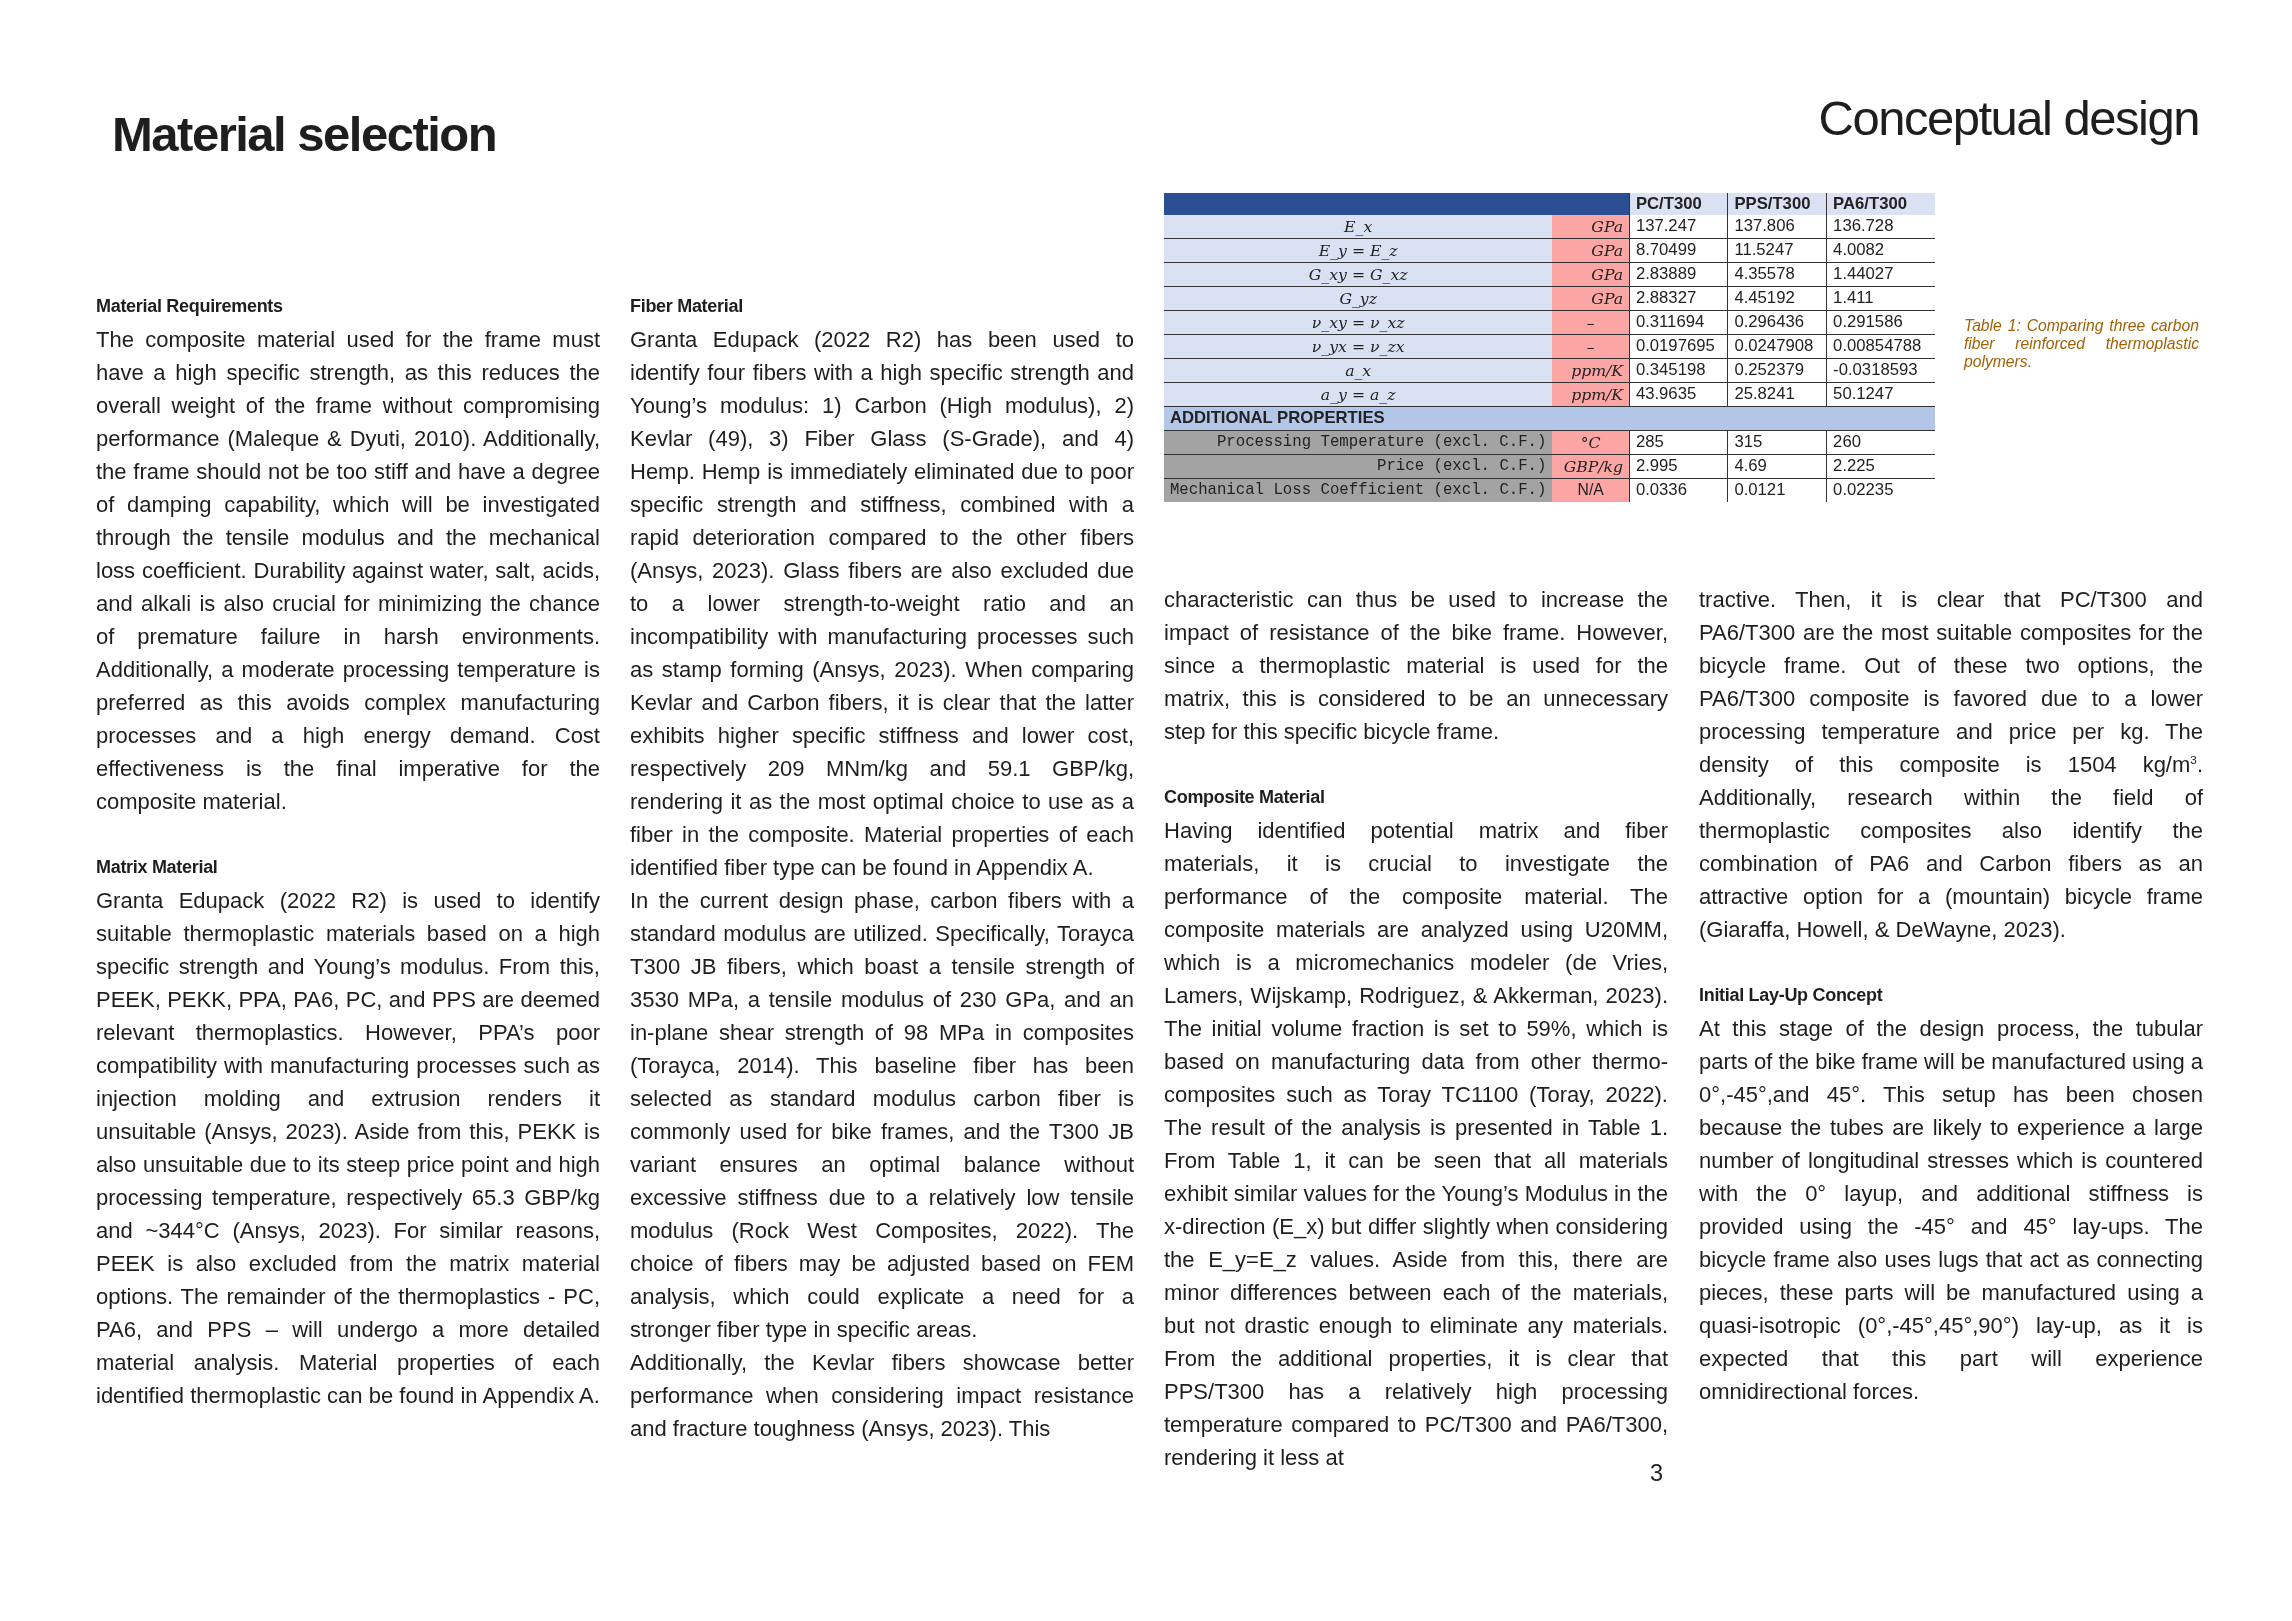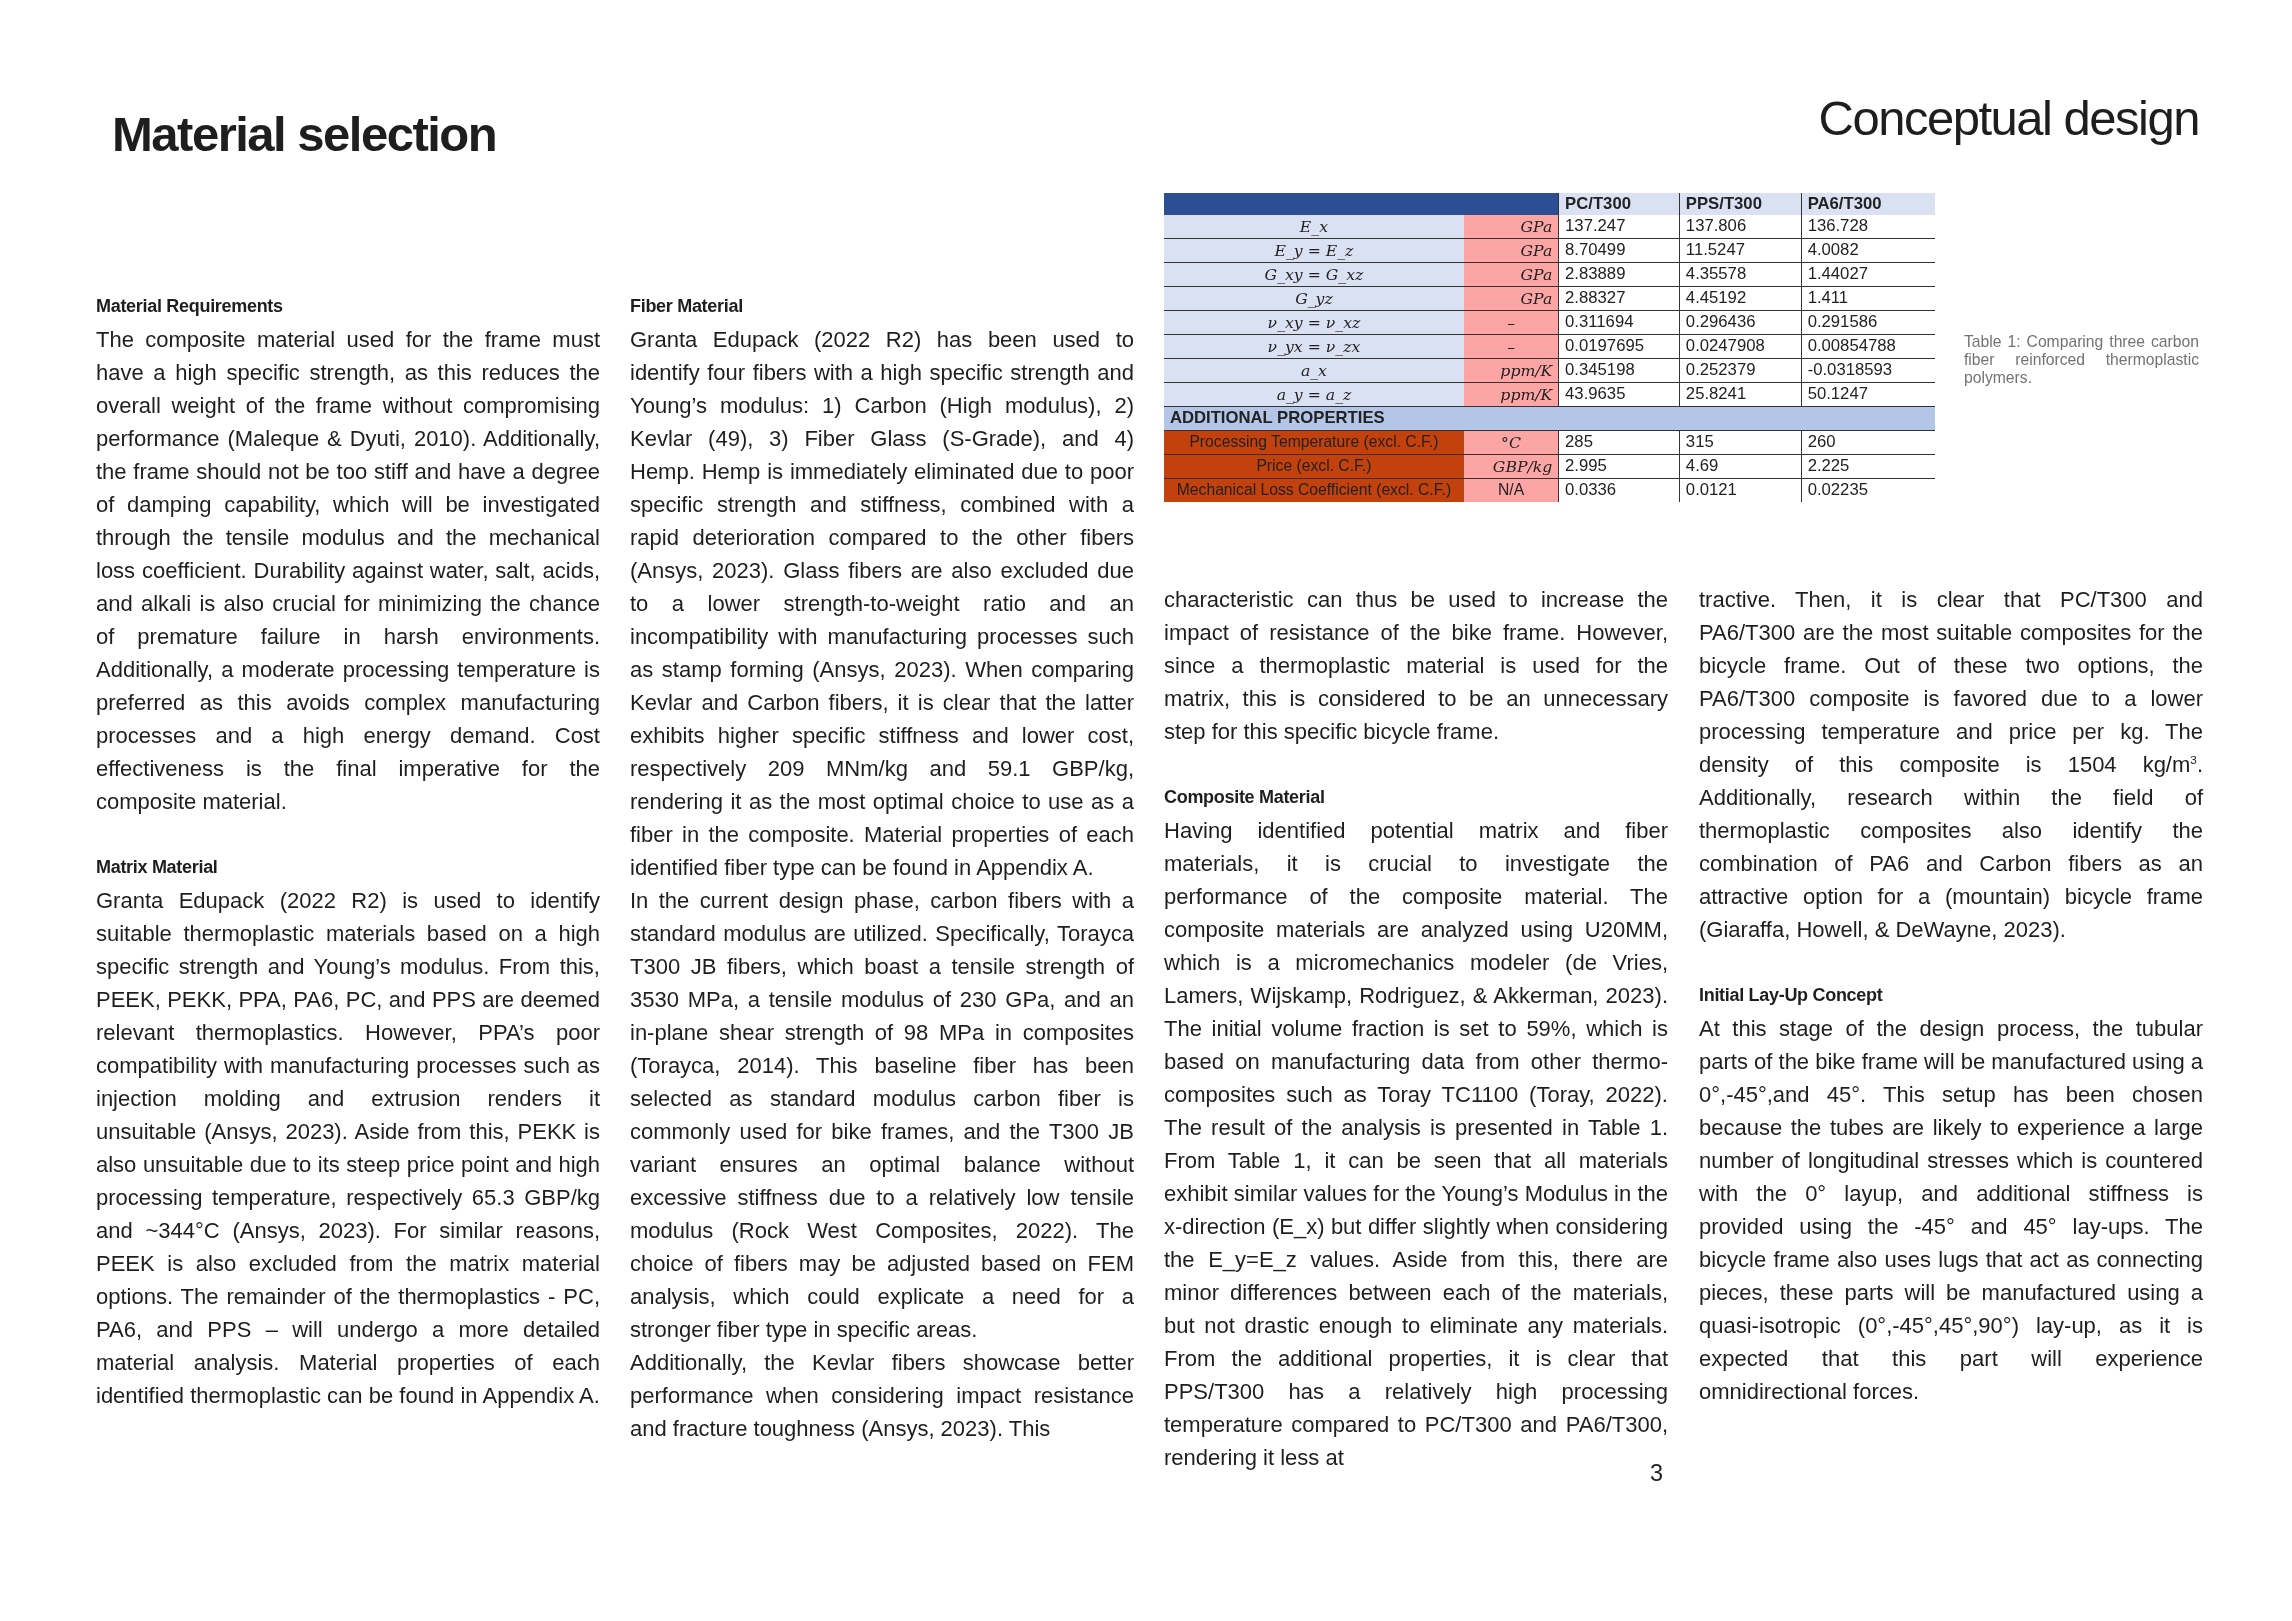--- a/index.html
+++ b/index.html
@@ -21,24 +21,24 @@
   table.mat td { height:23px; padding:0 5.9px; border-bottom:1.5px solid #333; white-space:nowrap; }
   table.mat tr.top td { background:#2c4f94; height:21.6px; border-bottom:none; }
   table.mat tr.top td.mat-name { background:#d9e1f2; font-weight:bold; border-left:1.5px solid #333; }
   table.mat tr.hdr td { background:#b4c6e7; font-weight:bold; }
   table.mat tr.hdr td.v { background:#d9e1f2; border-left:1.5px solid #333; }
   table.mat tr.row td { background:#ffffff; }
   table.mat tr.row td.prop { background:#d9e1f2; text-align:center; font-family:"DejaVu Serif", serif; font-style:italic; font-size:15.7px; }
   table.mat tr.row td.unit { background:#fca5a5; text-align:right; font-family:"DejaVu Serif", serif; font-style:italic; font-size:15.7px; }
   table.mat tr.row td.v { border-left:1.5px solid #333; }
   table.mat tr.sect td { background:#b4c6e7; font-weight:bold; }
-  table.mat tr.add td.prop { background:#c2410c; text-align:center; font-family:Liberation Sans, sans-serif; font-style:normal; }
+  table.mat tr.add td.prop { background:#a3a3a3; text-align:right; font-family:Liberation Mono, monospace; font-style:normal; }
   table.mat tr.add td.unit.plain { text-align:center; font-family:"Liberation Sans", sans-serif; font-style:normal; }
   table.mat tr.last td { border-bottom:none; }
-  .caption { position:absolute; left:1964px; top:333px; width:235px; font-size:15.7px; line-height:18px; color:#737373; text-align:justify; }
+  .caption { position:absolute; left:1964px; top:317px; width:235px; font-size:15.7px; line-height:18px; color:#a16207; text-align:justify;font-style:italic; }
   .pagenum { position:absolute; left:1650px; top:1460px; font-size:23.5px; color:#222; }
   sup { font-size:11.8px; vertical-align:7.8px; line-height:0; }
 </style>
 </head>
 <body>
 
 <h1 class="title">Material selection</h1>
 <h2 class="section">Conceptual design</h2>
 
 <div class="col" id="col1">

